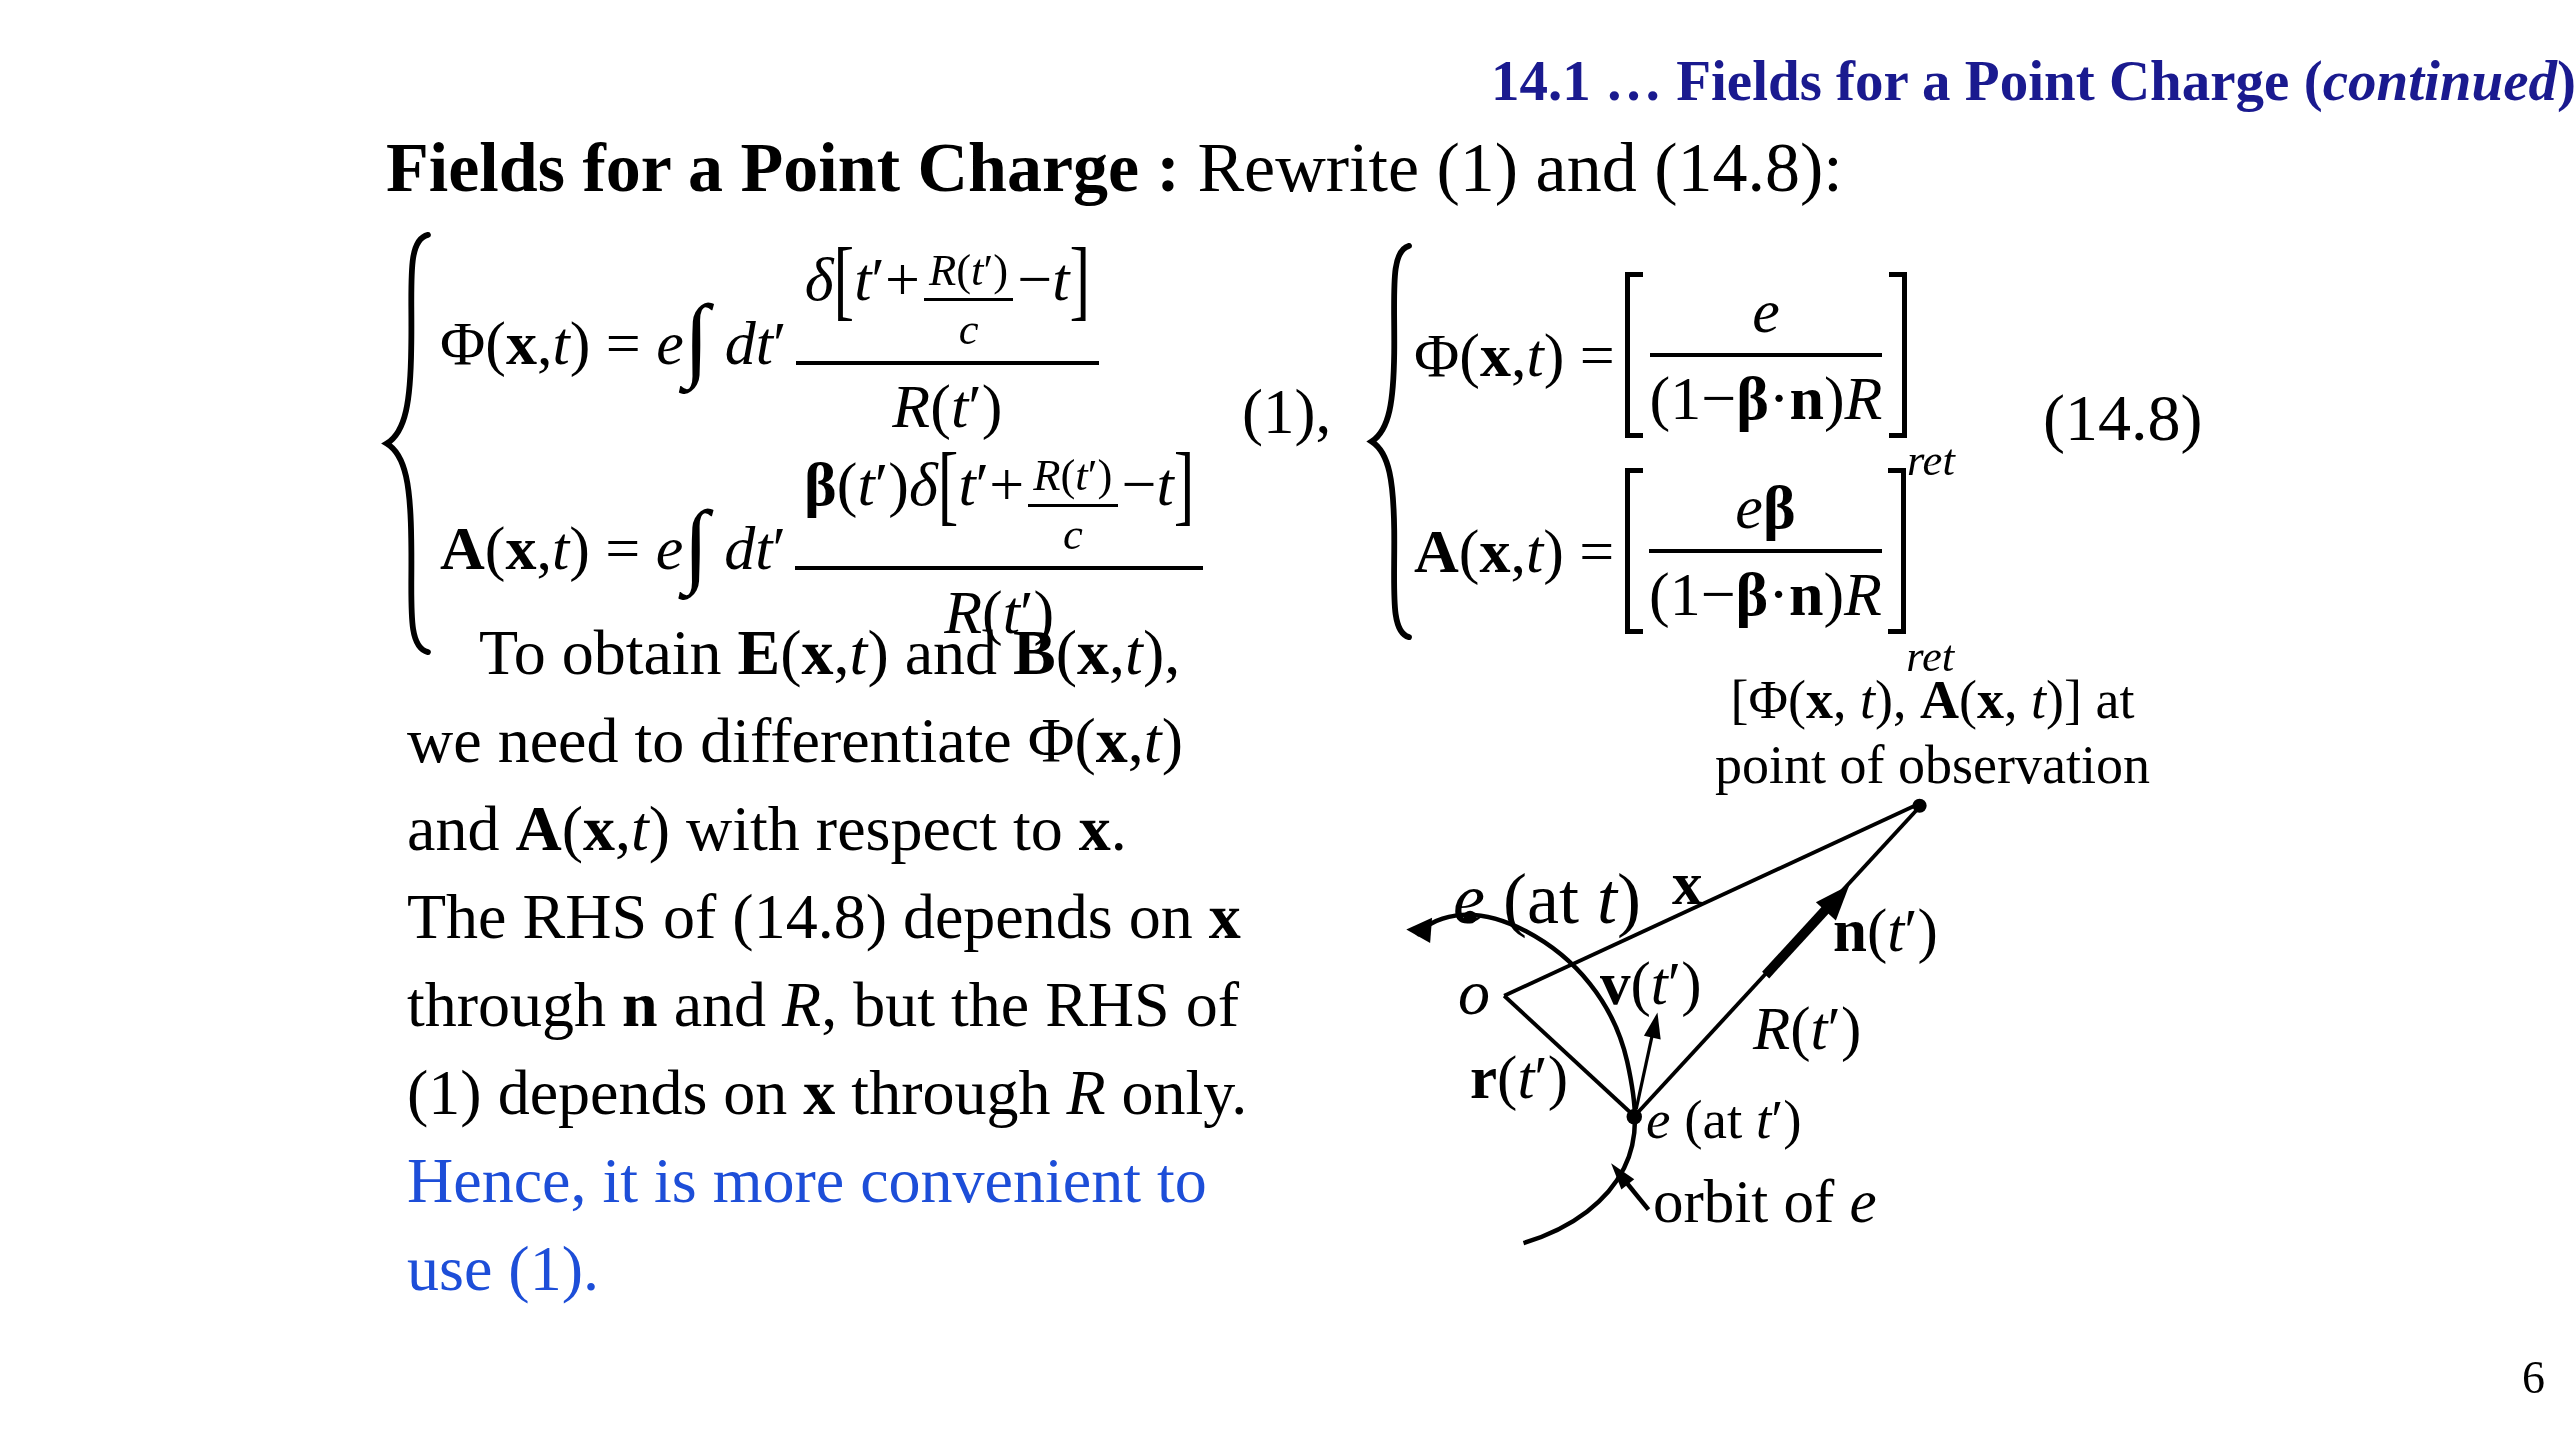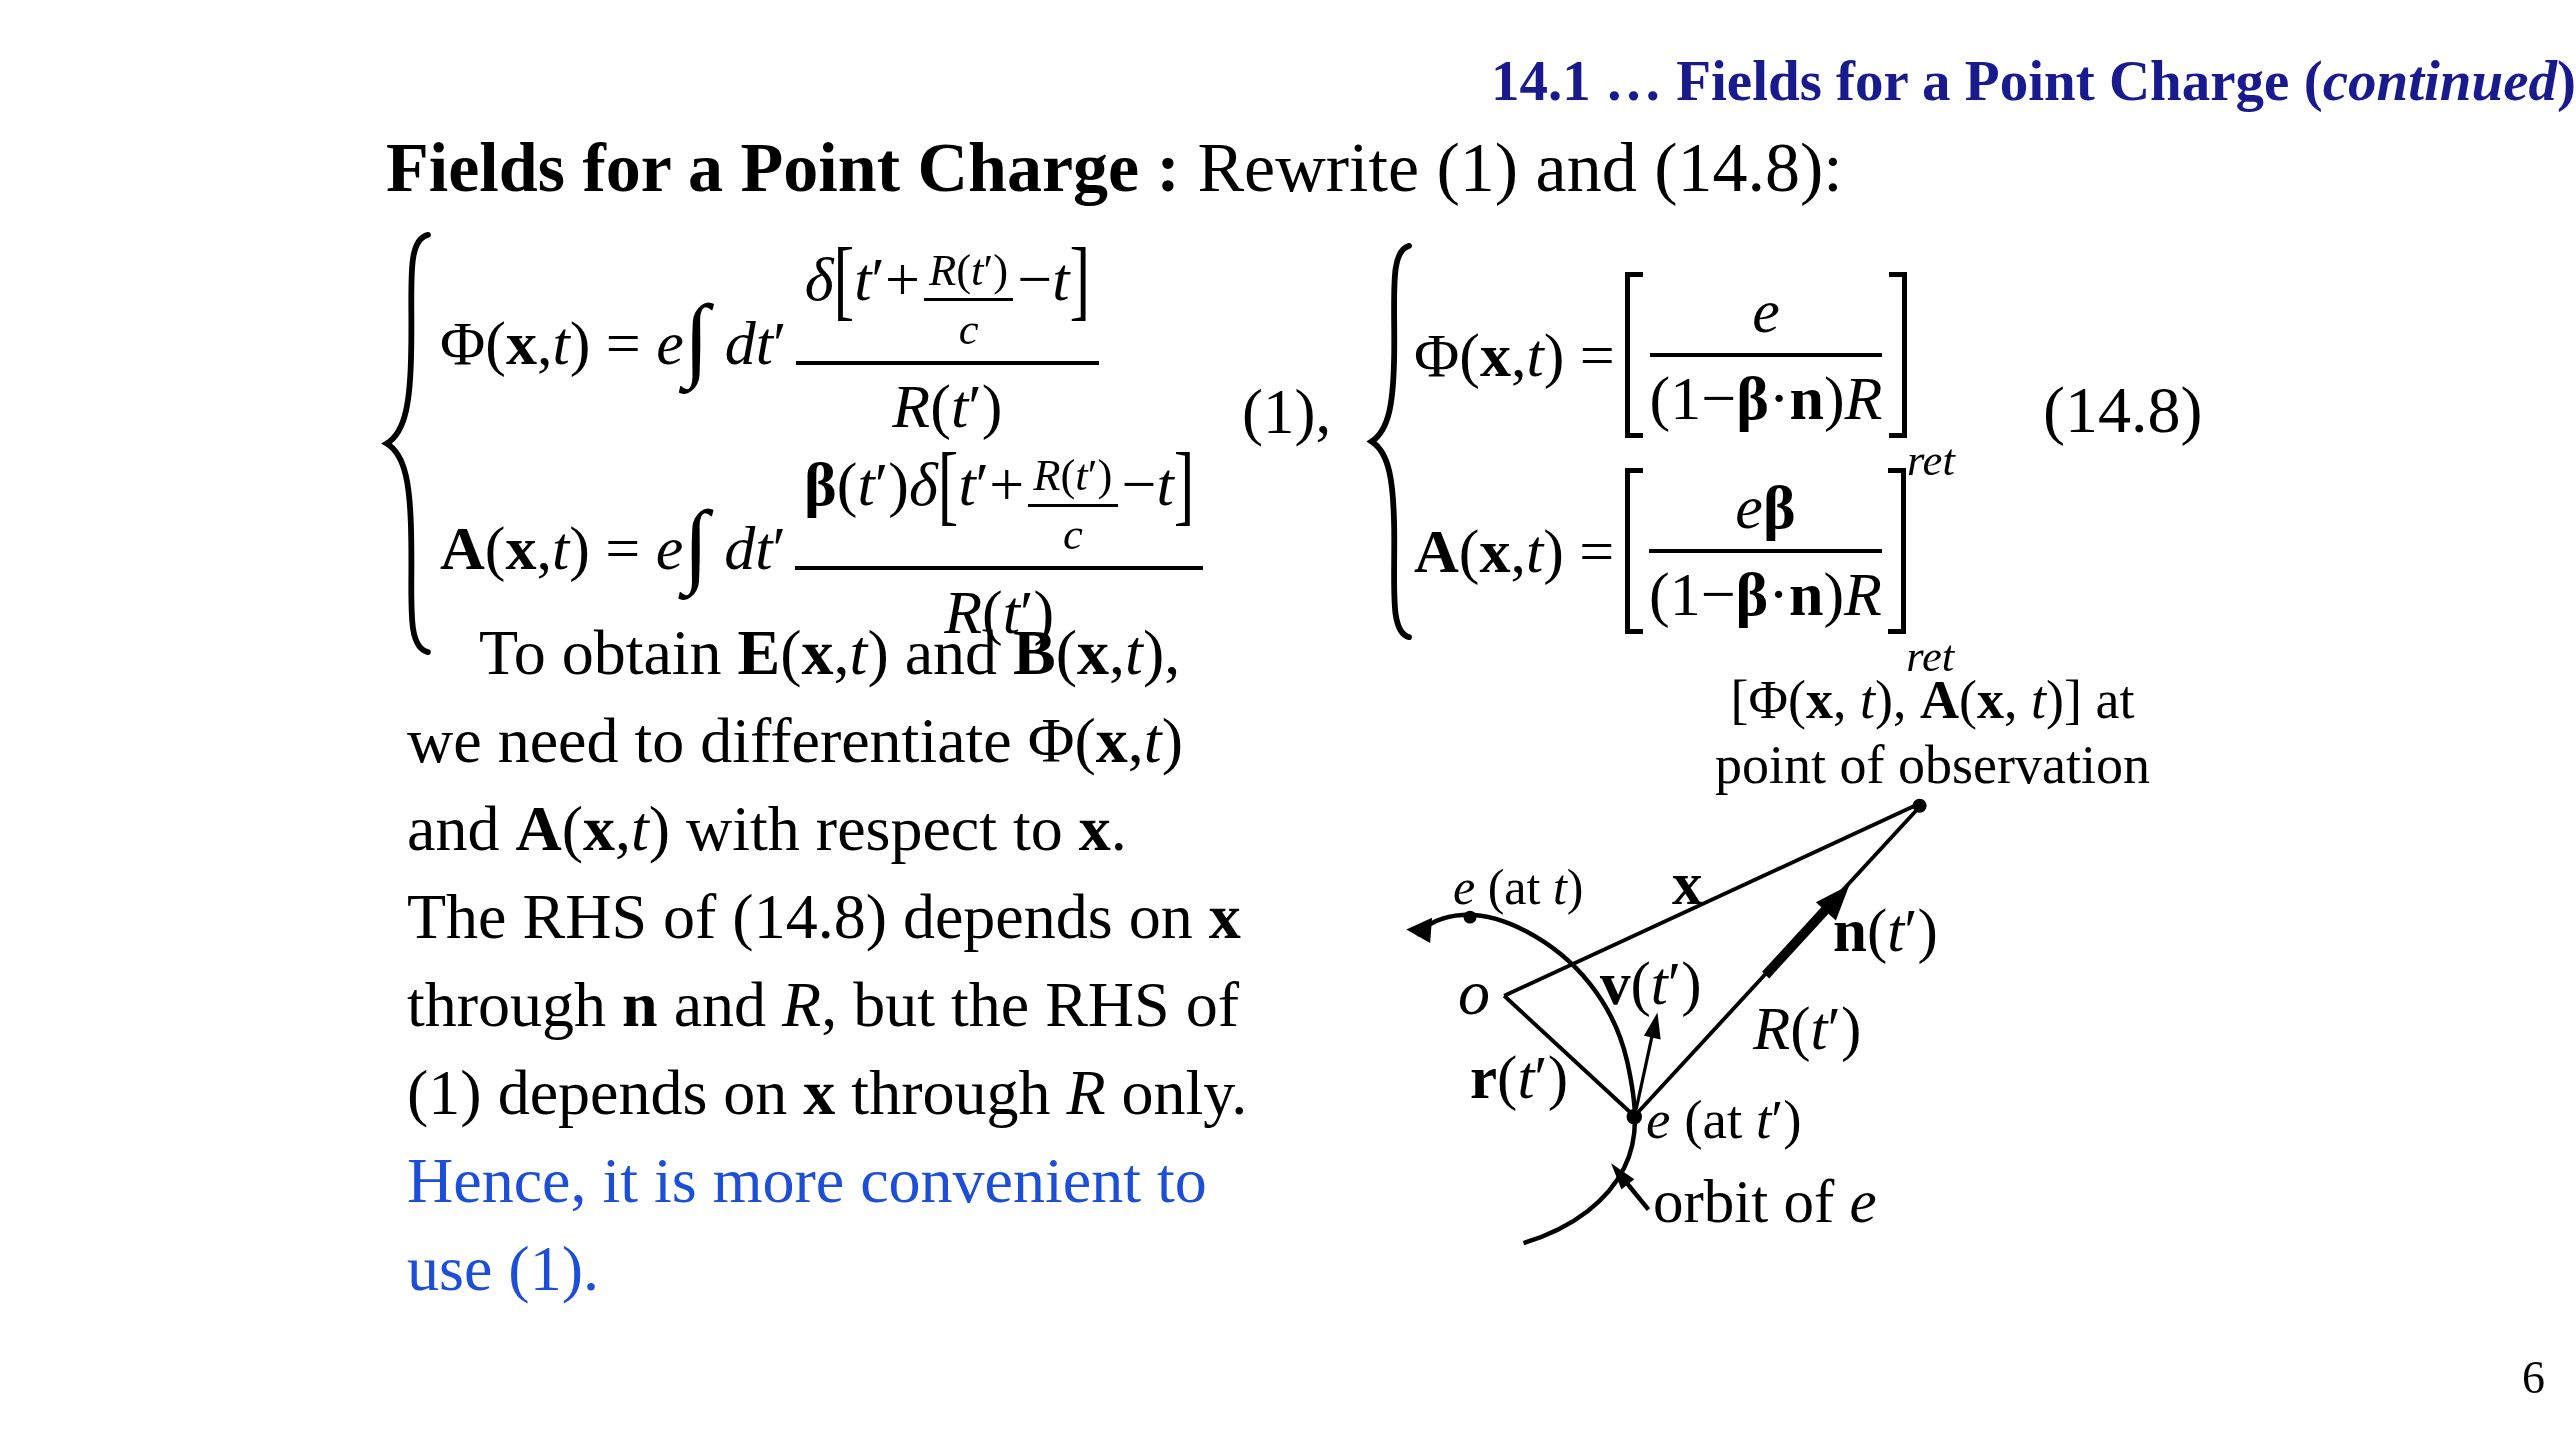--- a/index.html
+++ b/index.html
@@ -37,33 +37,33 @@
   .sqb.l { border-right:none; }
   .sqb.r { border-left:none; }
   .brkt .frac { margin:3.9px 6.4px; }
   .sub { align-self:flex-end; font-style:italic; font-size:0.72em;
          transform:translateY(28px); margin-left:0; }
   #eq1a { left:440px; top:240px; height:206px; }
   #eq1b { left:440px; top:442px; height:213px; }
   #eq2a { left:1414px; top:252px; height:206px; }
   #eq2b { left:1414px; top:448px; height:206px; }
   #eqlabel1 { left:1242px; top:376px; font-size:63px; }
-  #eqlabel2 { left:2043px; top:372px; font-size:66px; }
+  #eqlabel2 { left:2043px; top:380px; font-size:66px; }
 
   
   #para { left:386px; top:609px; width:1030px; font-size:64px; line-height:88px;margin-left:21px; }
   #para .pline { height:88px; white-space:nowrap; }
   #para .indent { padding-left:72px; }
   .blueline { color:#1d4ed8; }
 
   
   .dlabel { font-size:61px; white-space:nowrap; }
   #caption { left:1659px; top:668px; width:547px; text-align:center;
              font-size:54px; line-height:65px; }
-  #lbl-e-at-t { left:1453px; top:858px; font-size:50px; }
+  #lbl-e-at-t { left:1453px; top:858px; font-size:72px; }
   #lbl-x     { left:1672px; top:849px; }
   #lbl-n     { left:1833px; top:896px; }
   #lbl-o     { left:1458px; top:956px; font-size:64px; }
   #lbl-v     { left:1600px; top:949px; }
   #lbl-R     { left:1753px; top:994px; }
   #lbl-r     { left:1470px; top:1043px; }
   #lbl-e-at-tp { left:1646px; top:1088px; font-size:55px; }
   #lbl-orbit { left:1653px; top:1167px; }
 
   #pagenum { left:2522px; top:1351px; font-size:46px; }

